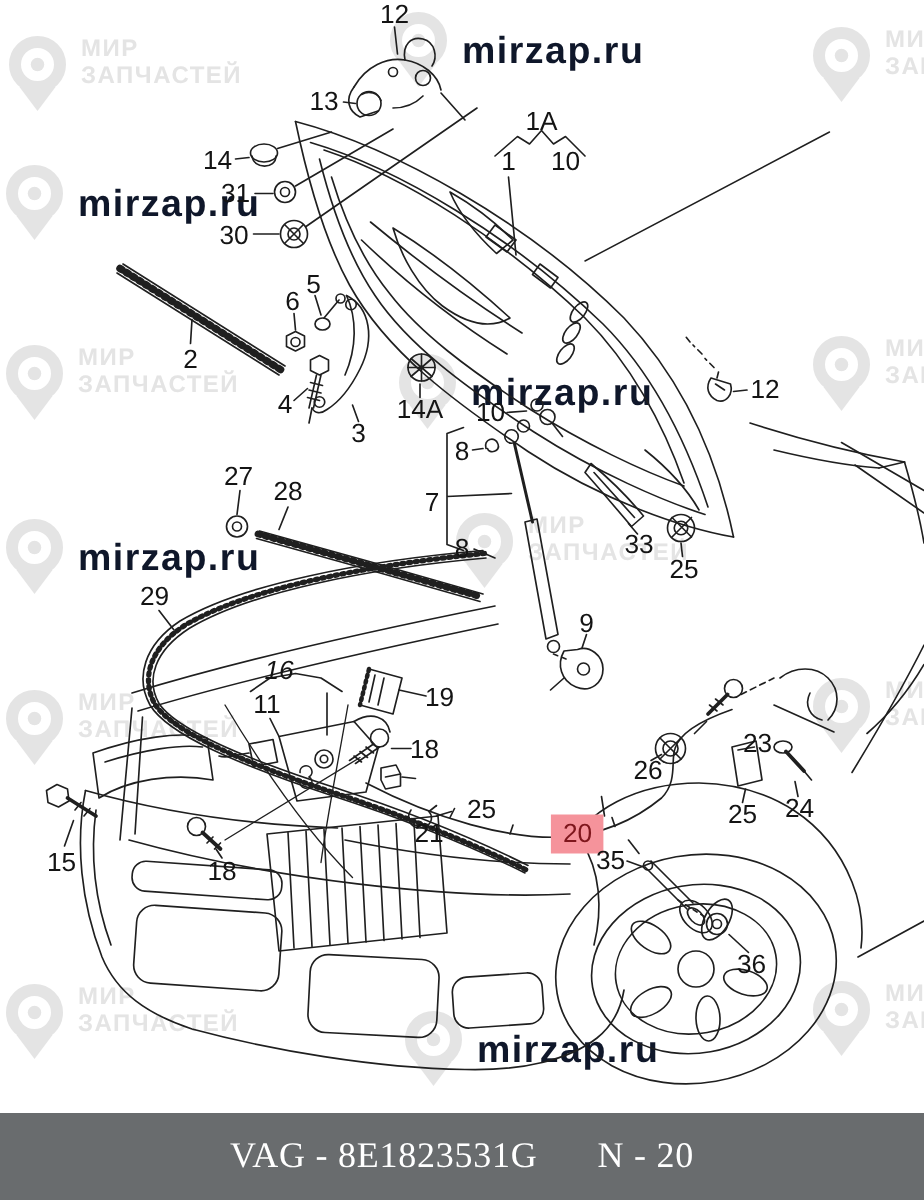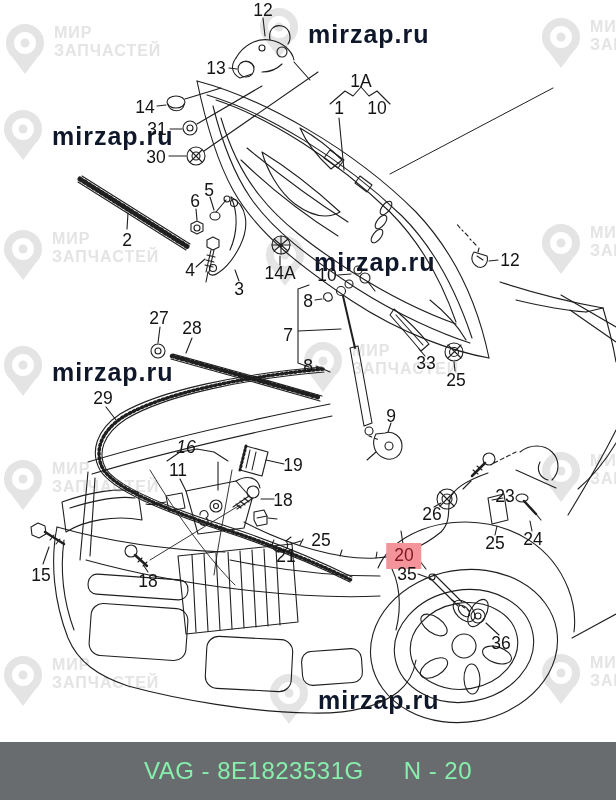--- a/index.html
+++ b/index.html
@@ -520,25 +520,25 @@
       <div class="callout" style="left: 186px; top: 447px; font-style: italic;">16</div>
       <div class="callout" style="left: 178px; top: 470px;">11</div>
       <div class="callout" style="left: 293px; top: 465px;">19</div>
       <div class="callout" style="left: 283px; top: 500px;">18</div>
       <div class="callout" style="left: 286px; top: 520px; margin-top: 36px;">21</div>
       <div class="callout" style="left: 321px; top: 540px;">25</div>
       <div class="callout" style="left: 457px; top: 496px; margin-left: 48px;">23</div>
       <div class="callout" style="left: 432px; top: 514px;">26</div>
       <div class="callout" style="left: 495px; top: 543px;">25</div>
       <div class="callout" style="left: 533px; top: 539px;">24</div>
-      <div class="callout hl" style="left: 404px; top: 556px;">20</div>
+      <div class="callout hl" style="left: 385px; top: 556px;">20</div>
       <div class="callout" style="left: 407px; top: 574px;">35</div>
       <div class="callout" style="left: 501px; top: 643px;">36</div>
       <div class="callout" style="left: 41px; top: 575px;">15</div>
       <div class="callout" style="left: 148px; top: 581px;">18</div>
     </div>
 
-  <div id="footer-bar" style="background: rgb(105, 108, 110); color: #86efac;">
+  <div id="footer-bar" style="background: rgb(105, 108, 110); color: #ffffff; font-family: Liberation Serif, serif;">
     <span>VAG - 8E1823531G</span>
     <span>N - 20</span>
   </div>
 
 </div>
 
 </body></html>

